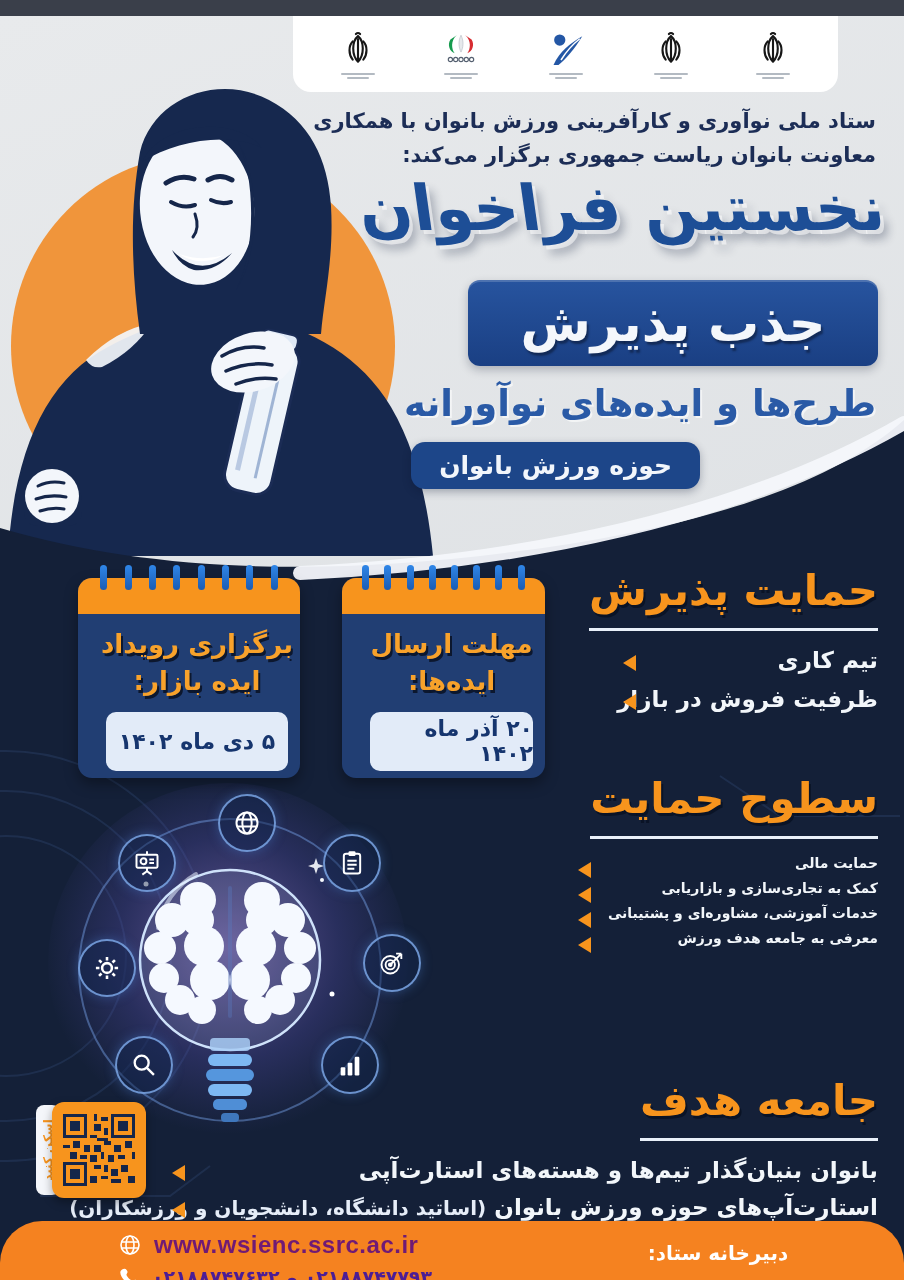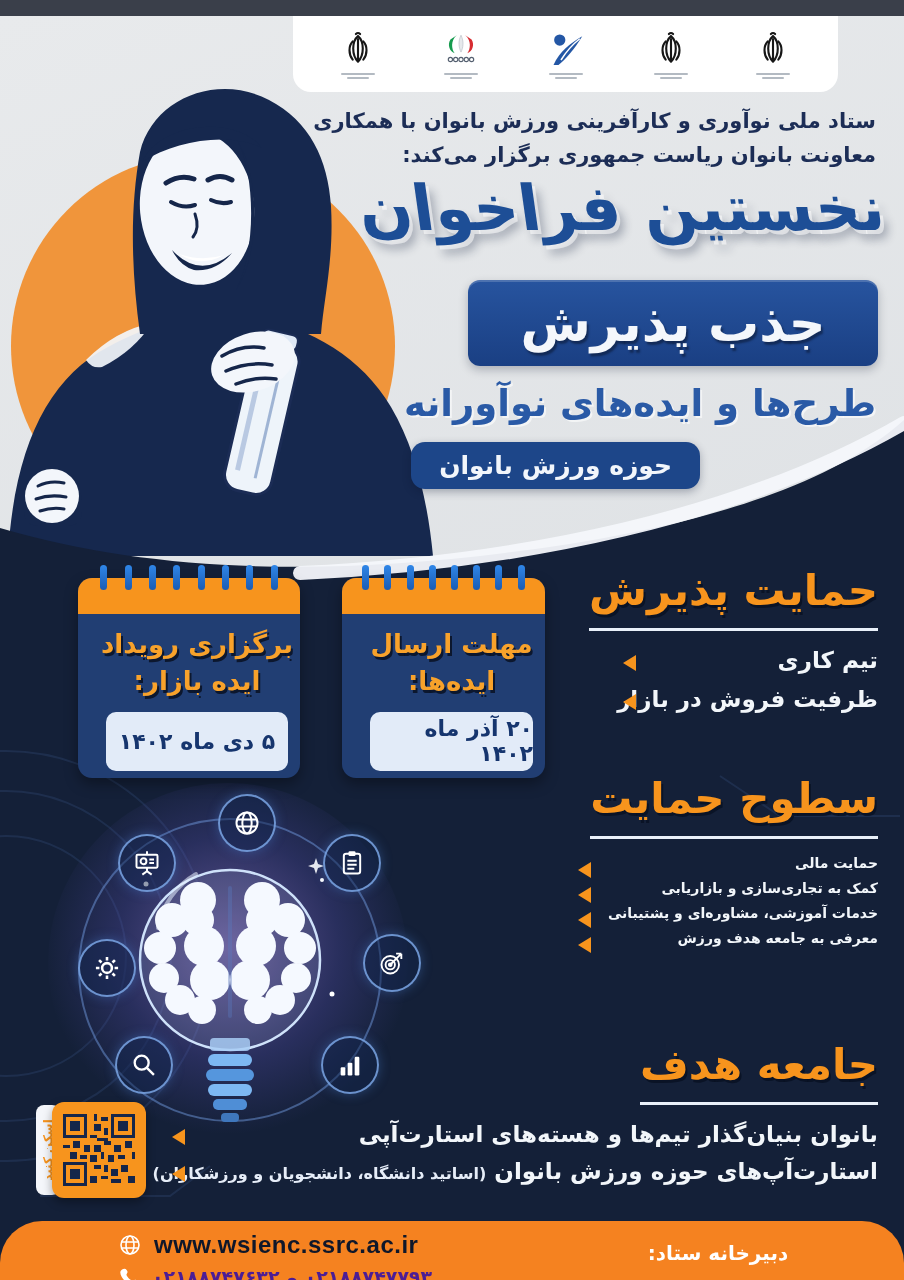--- a/index.html
+++ b/index.html
@@ -57,26 +57,26 @@
   
   .sec{right:26px;text-align:right;z-index:5;}
   .sec h2{margin:0;display:inline-block;color:#f7941d;font-size:42px;font-weight:900;
           padding-bottom:13px;border-bottom:3px solid #e9f0f9;
           text-shadow:2px 3px 0 rgba(8,16,34,.8);}
   .sec ul{list-style:none;margin:16px 0 0 auto;padding:0;}
   .sec li{position:relative;direction:rtl;text-align:right;padding-left:26px;
           color:#f2f6fa;font-weight:800;white-space:nowrap;}
   .sec li .arr{position:absolute;left:0;width:0;height:0;border:8px solid transparent;
           border-left:0;border-right:13px solid #f7941d;}
-  .sec .note{font-size:16px;font-weight:700;color:#e6edf8;}
+  .sec .note{font-size:20px;font-weight:700;color:#e6edf8;}
   #sec-priority{top:550px;} #sec-priority ul{width:255px;}
   #sec-priority li{font-size:23px;margin-bottom:13px;} #sec-priority .arr{top:8px;}
   #sec-support{top:758px;} #sec-support ul{width:300px;}
   #sec-support li{font-size:14px;margin-bottom:9px;} #sec-support .arr{top:7px;}
-  #sec-target{top:1024px;} #sec-target ul{width:706px;}
+  #sec-target{top:1060px;} #sec-target ul{width:706px;}
   #sec-target li{font-size:23px;margin-bottom:11px;} #sec-target .arr{top:8px;}
 
   
   .bulb-wrap{left:30px;top:772px;width:400px;height:360px;z-index:4;}
   .glow{position:absolute;left:18px;top:-5px;width:360px;height:360px;border-radius:50%;
         background:radial-gradient(circle at 50% 46%,rgba(160,130,225,.55),rgba(95,85,190,.28) 42%,rgba(40,60,120,0) 70%);}
   .ring{position:absolute;left:48px;top:30px;width:300px;height:300px;border-radius:50%;
         border:2px solid rgba(120,165,235,.45);}
   .icn{position:absolute;width:54px;height:54px;border-radius:50%;
        border:2px solid rgba(130,175,240,.8);background:rgba(18,38,78,.45);
@@ -94,21 +94,21 @@
           box-shadow:0 4px 10px rgba(0,0,0,.35);}
 
   
   .footer{left:0;top:1205px;width:904px;height:75px;background:#f58220;
           border-radius:42px 42px 0 0;z-index:8;}
   .f-right{position:absolute;right:16px;top:11px;width:340px;text-align:center;direction:rtl;}
   .f-right .l1{color:#fff;font-size:21px;font-weight:900;}
   .f-right .l2{color:#fff;font-size:20px;font-weight:900;margin-top:9px;}
   .f-left{position:absolute;left:118px;top:10px;}
   .f-row{display:flex;align-items:center;gap:12px;height:28px;margin-bottom:4px;}
-  .f-url{color:#0f172a;font-size:24px;font-weight:700;font-family:"Liberation Sans","DejaVu Sans",sans-serif;letter-spacing:.5px;}
+  .f-url{color:#701a75;font-size:24px;font-weight:700;font-family:"Liberation Sans","DejaVu Sans",sans-serif;letter-spacing:.5px;}
   .f-phones{color:#4c1d95;font-size:19px;font-weight:800;direction:rtl;}
 </style>
 </head>
 <body>
 
 <div class="poster">
 
   <svg class="abs" style="left:-10px;top:40px;z-index:1;" width="470" height="500" viewBox="0 0 470 500">
     <circle cx="213" cy="290" r="192" fill="#f0953b"></circle>
 

